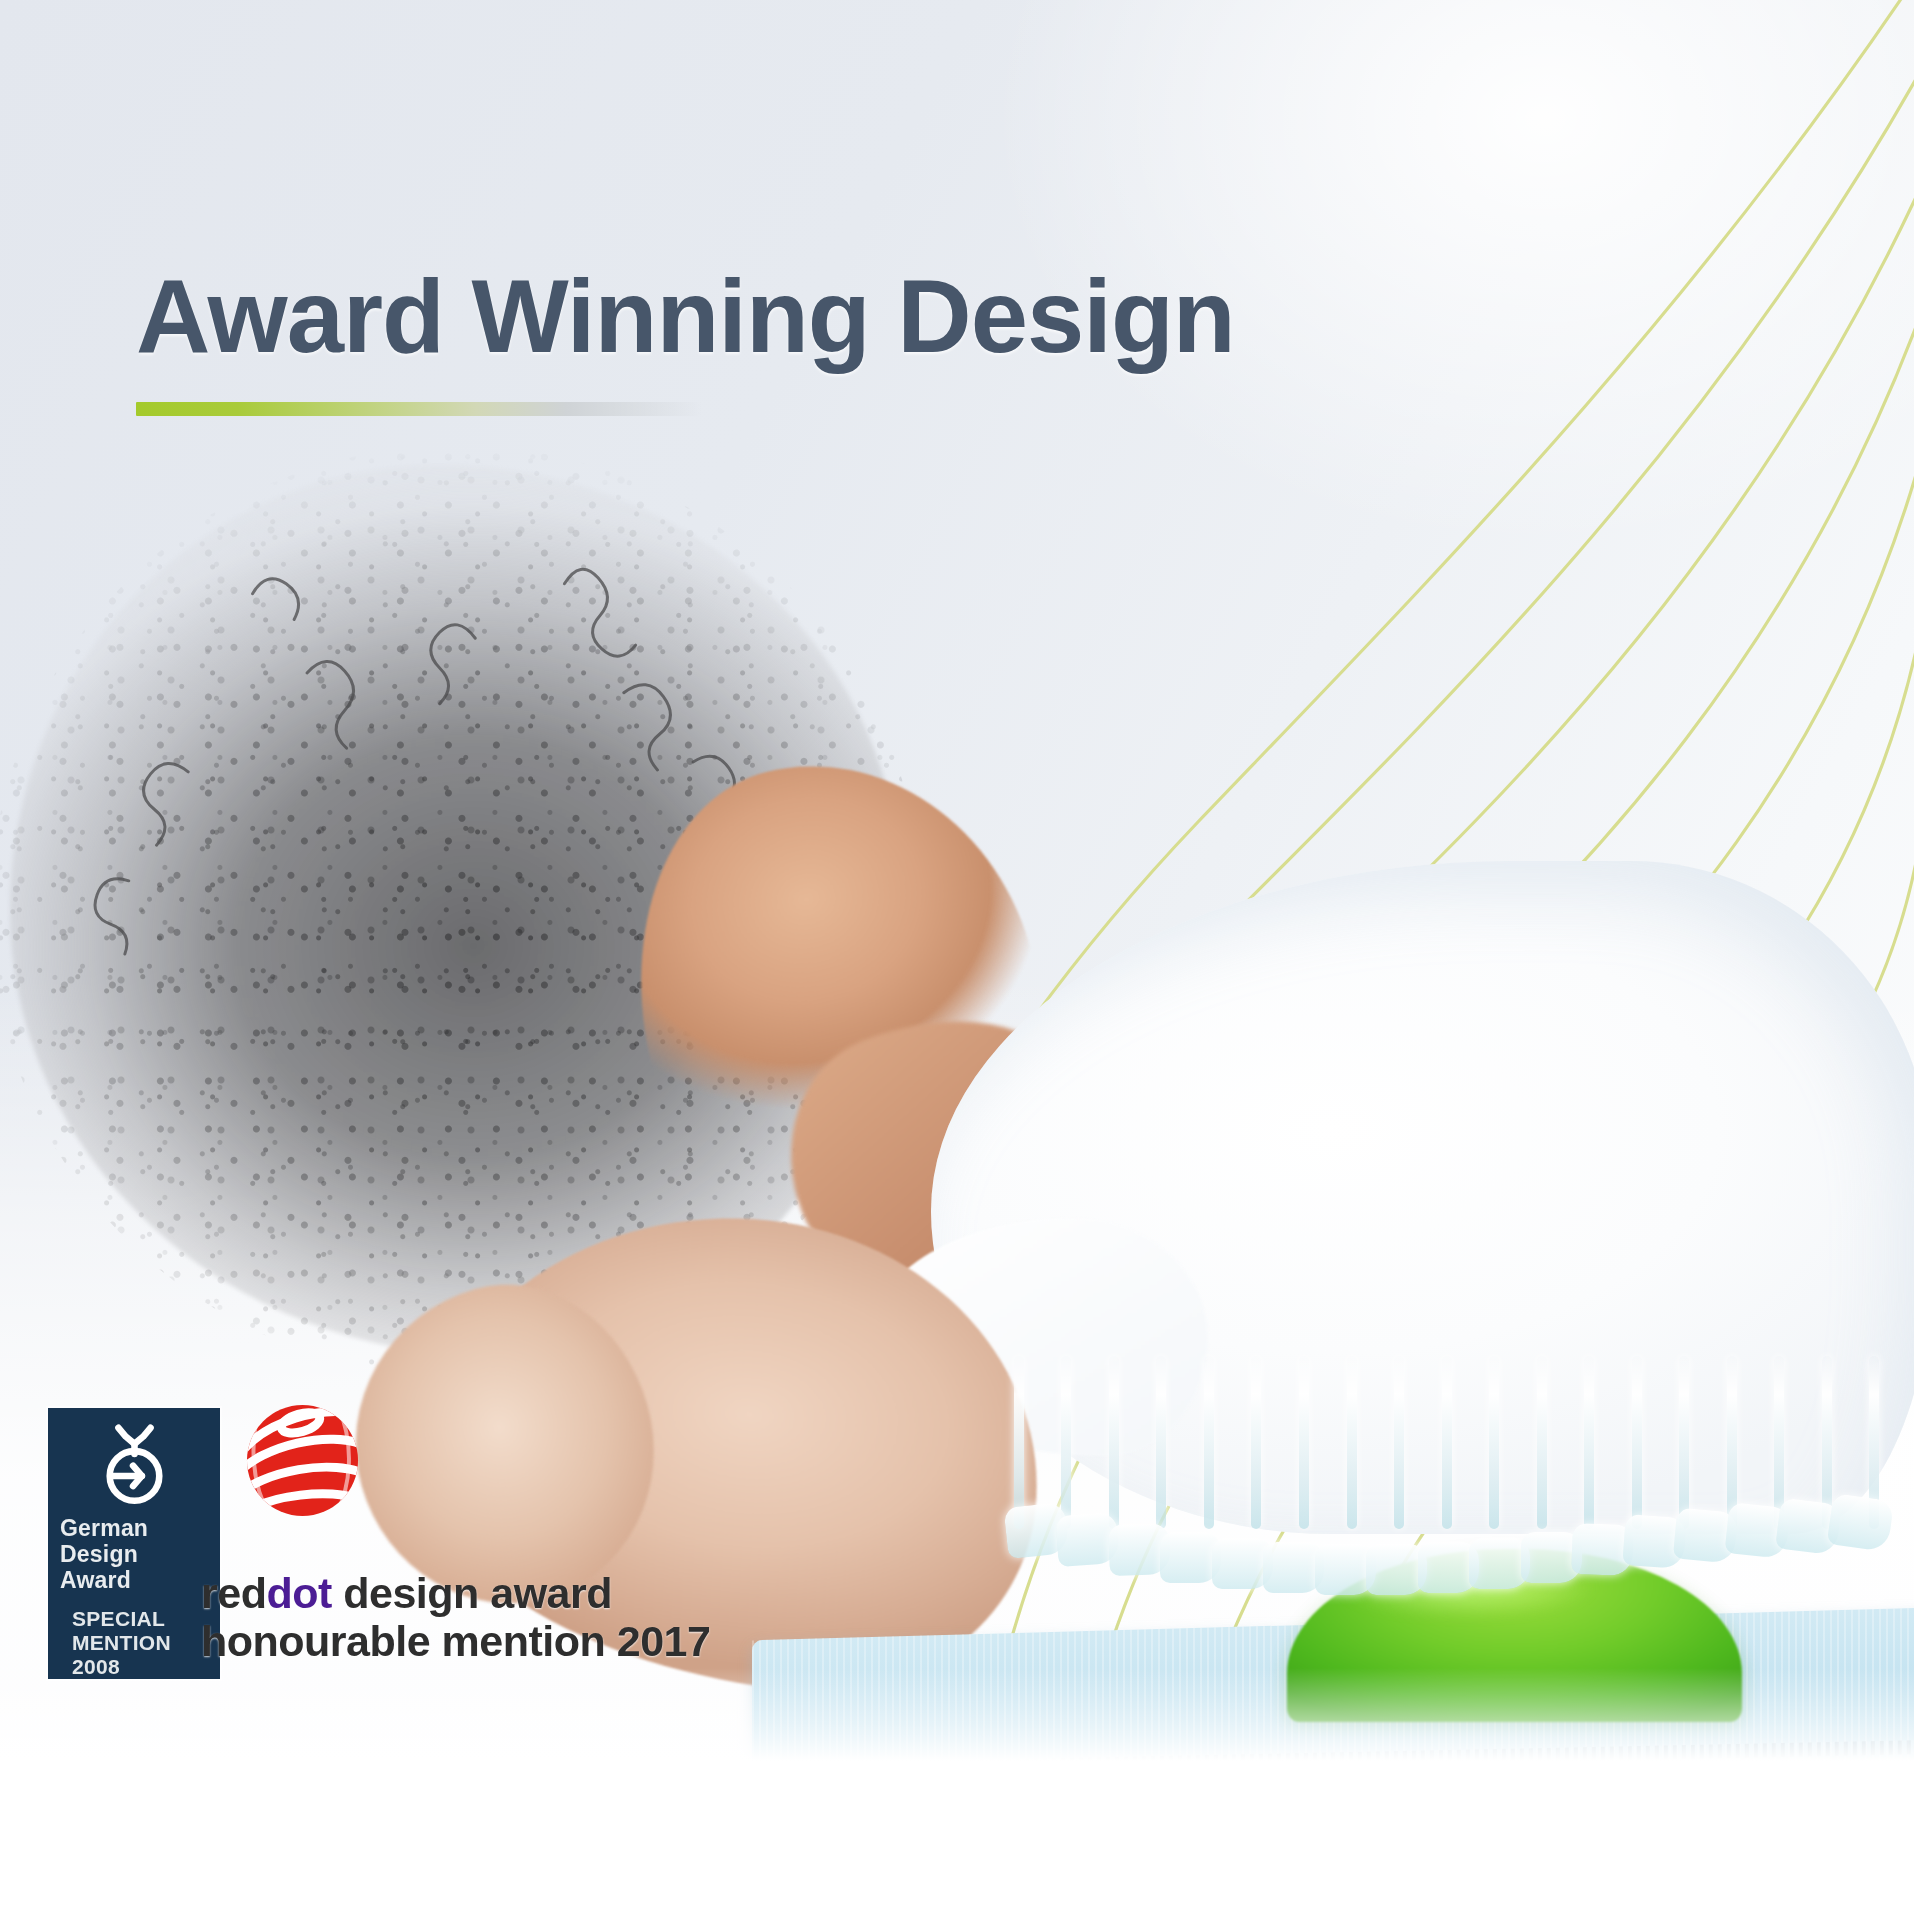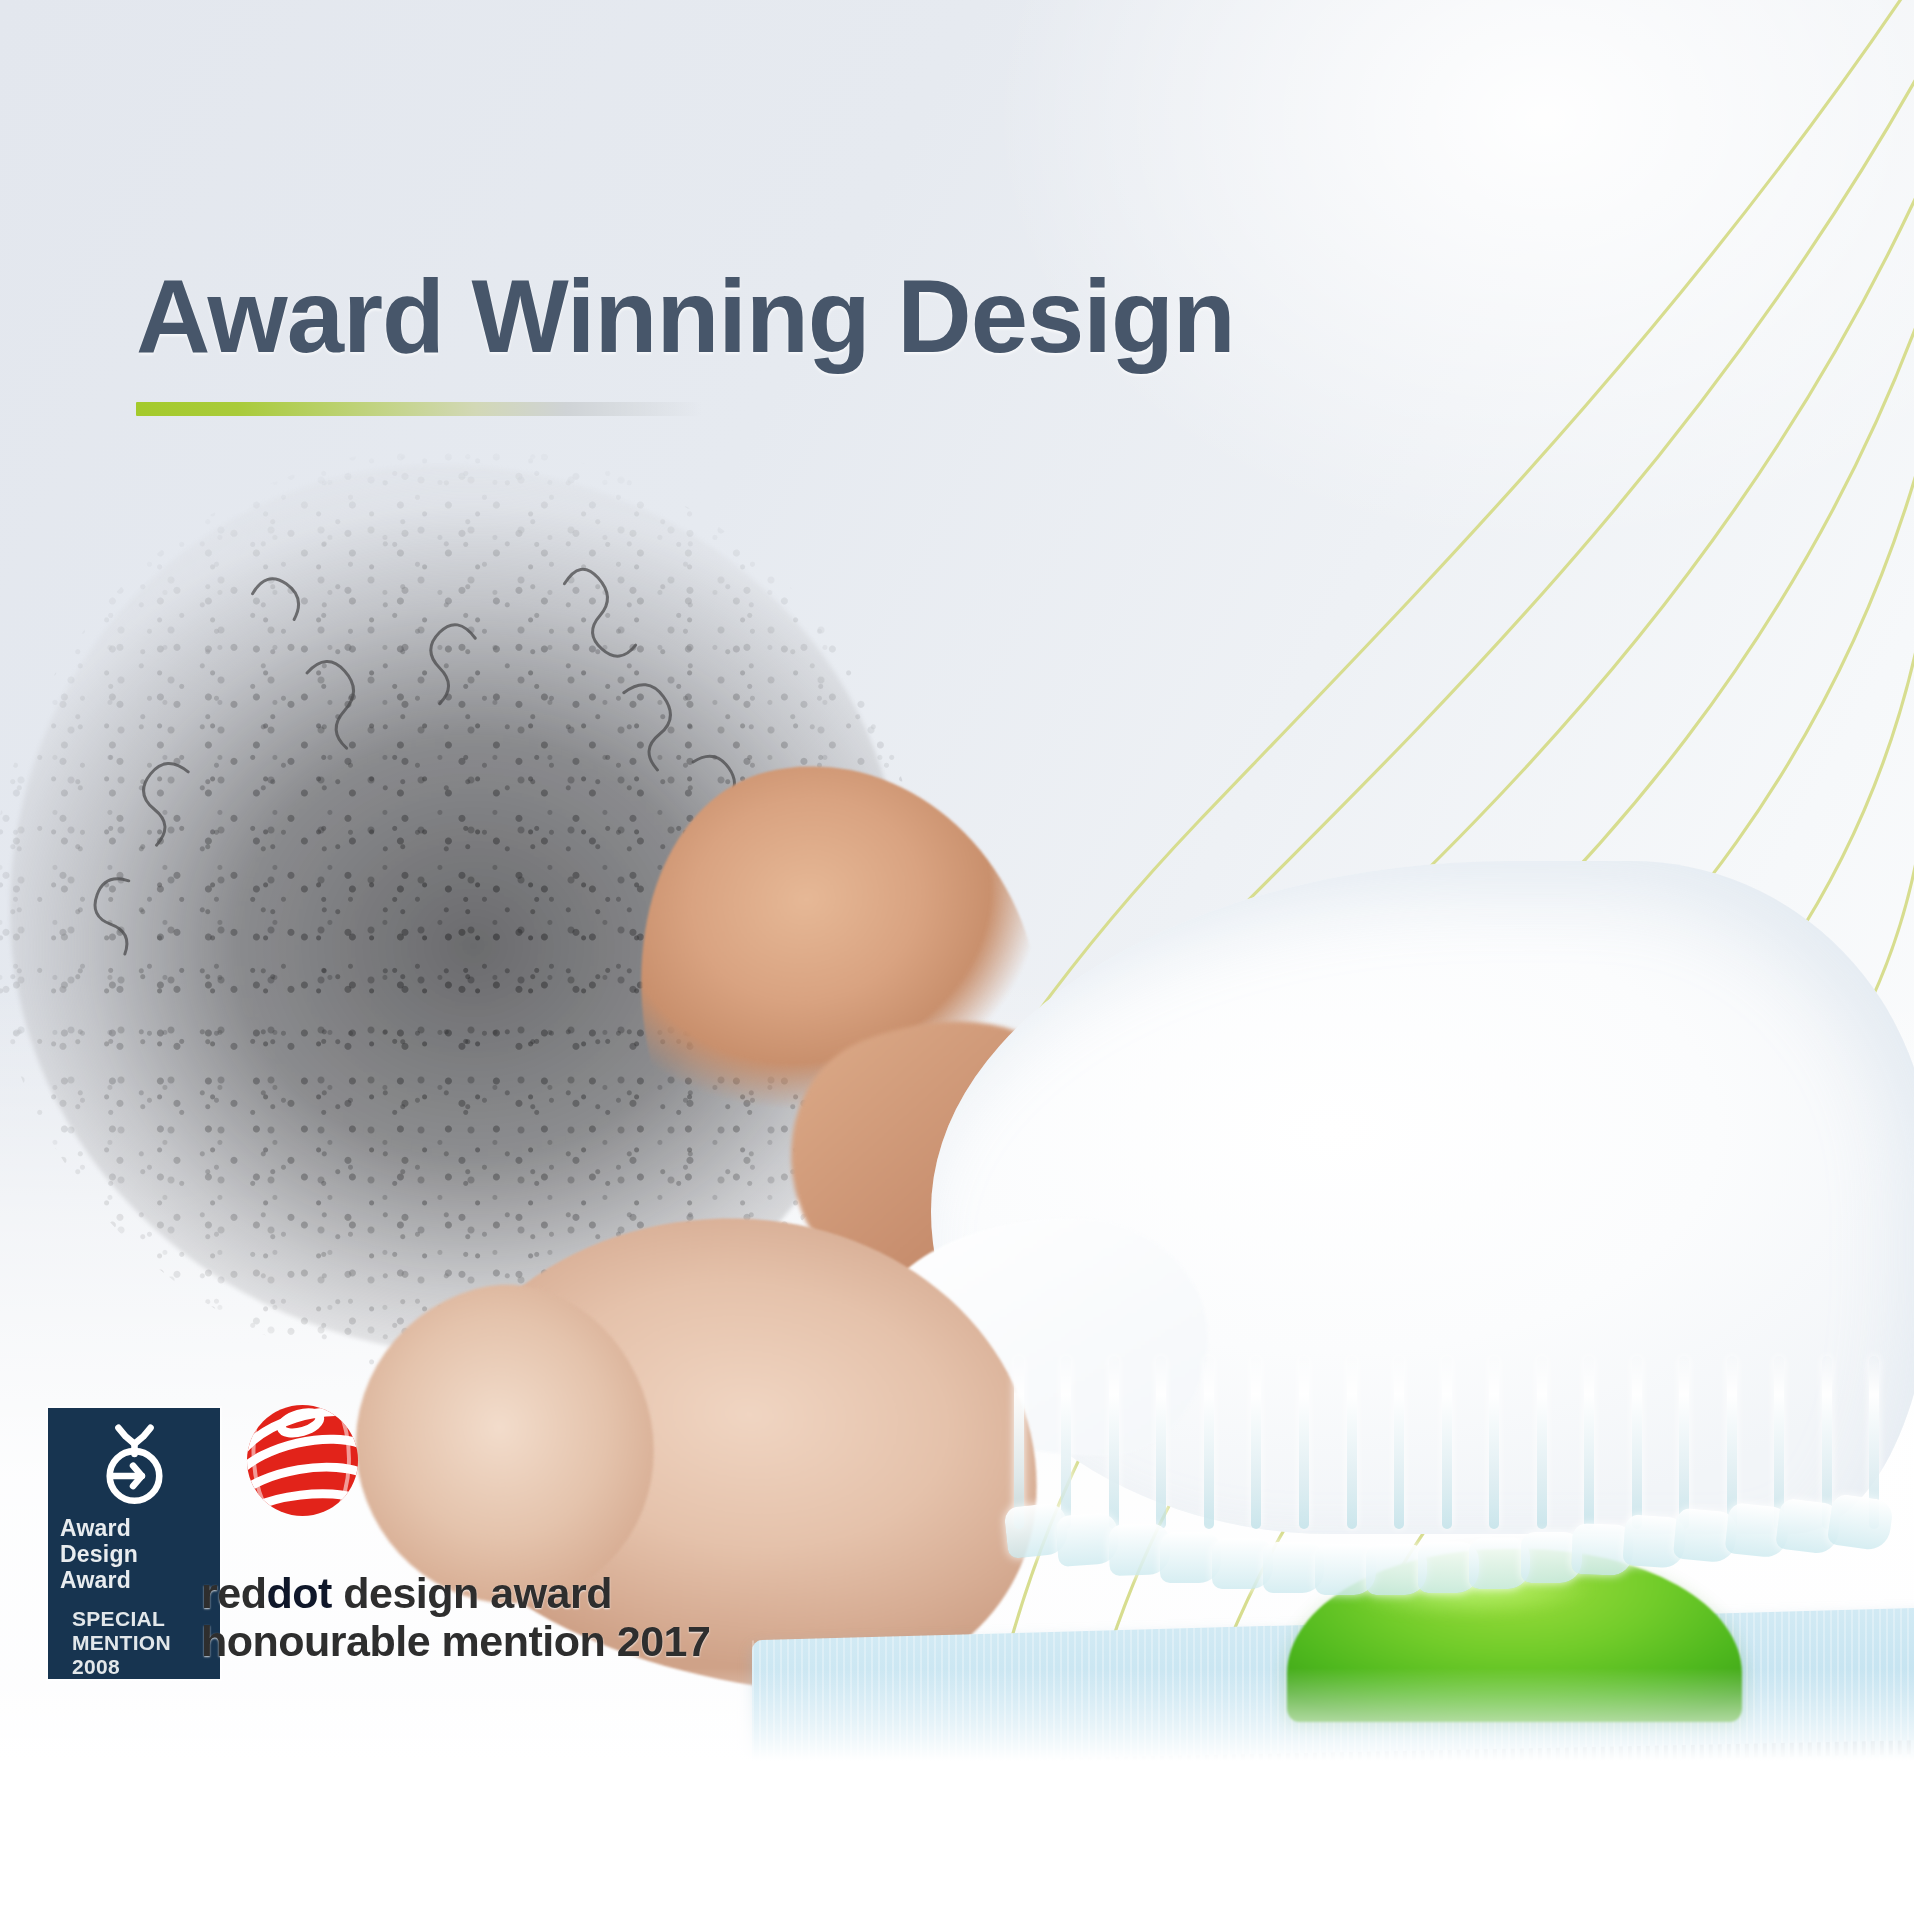--- a/index.html
+++ b/index.html
@@ -218,21 +218,21 @@
   }
   .reddot-ball{
     position:absolute;left:0;top:0;width:119px;height:119px;
   }
   .reddot-text{
     position:absolute;left:-42px;top:168px;width:594px;
     font-size:43px;font-weight:700;line-height:1.12;color:#2e2e2e;
     letter-spacing:-0.5px;
     text-shadow:0 1px 2px rgba(255,255,255,.8);
   }
-  .reddot-text .rd-red{color:#0f172a;}
+  .reddot-text .rd-red{color:#4c1d95;}
   .reddot-line2{display:block;}
 </style>
 </head>
 <body>
 
 <div class="stage">
 
   <div class="scene">
 
     <div class="floor"></div>
@@ -336,21 +336,21 @@
       <g fill="none" stroke="#ffffff" stroke-width="9" stroke-linecap="round" stroke-linejoin="round">
         <path d="M30 8 L40 20 L52 30 L64 20 L74 8"></path>
         <path d="M52 30 L52 44"></path>
         <circle cx="52" cy="74" r="34"></circle>
         <path d="M22 74 L62 74"></path>
         <path d="M62 74 L50 60"></path>
         <path d="M62 74 L50 88"></path>
       </g>
     </svg>
     <div class="gda-name">
-      <span>Award</span><br>
+      <span>German</span><br>
       <span>Design Award</span>
     </div>
     <div class="gda-mention">
       <span>SPECIAL</span><br>
       <span>MENTION 2008</span>
     </div>
   </div>
 
   <div class="reddot">
     <svg class="reddot-ball" width="119" height="119" viewBox="0 0 120 120" aria-hidden="true">

